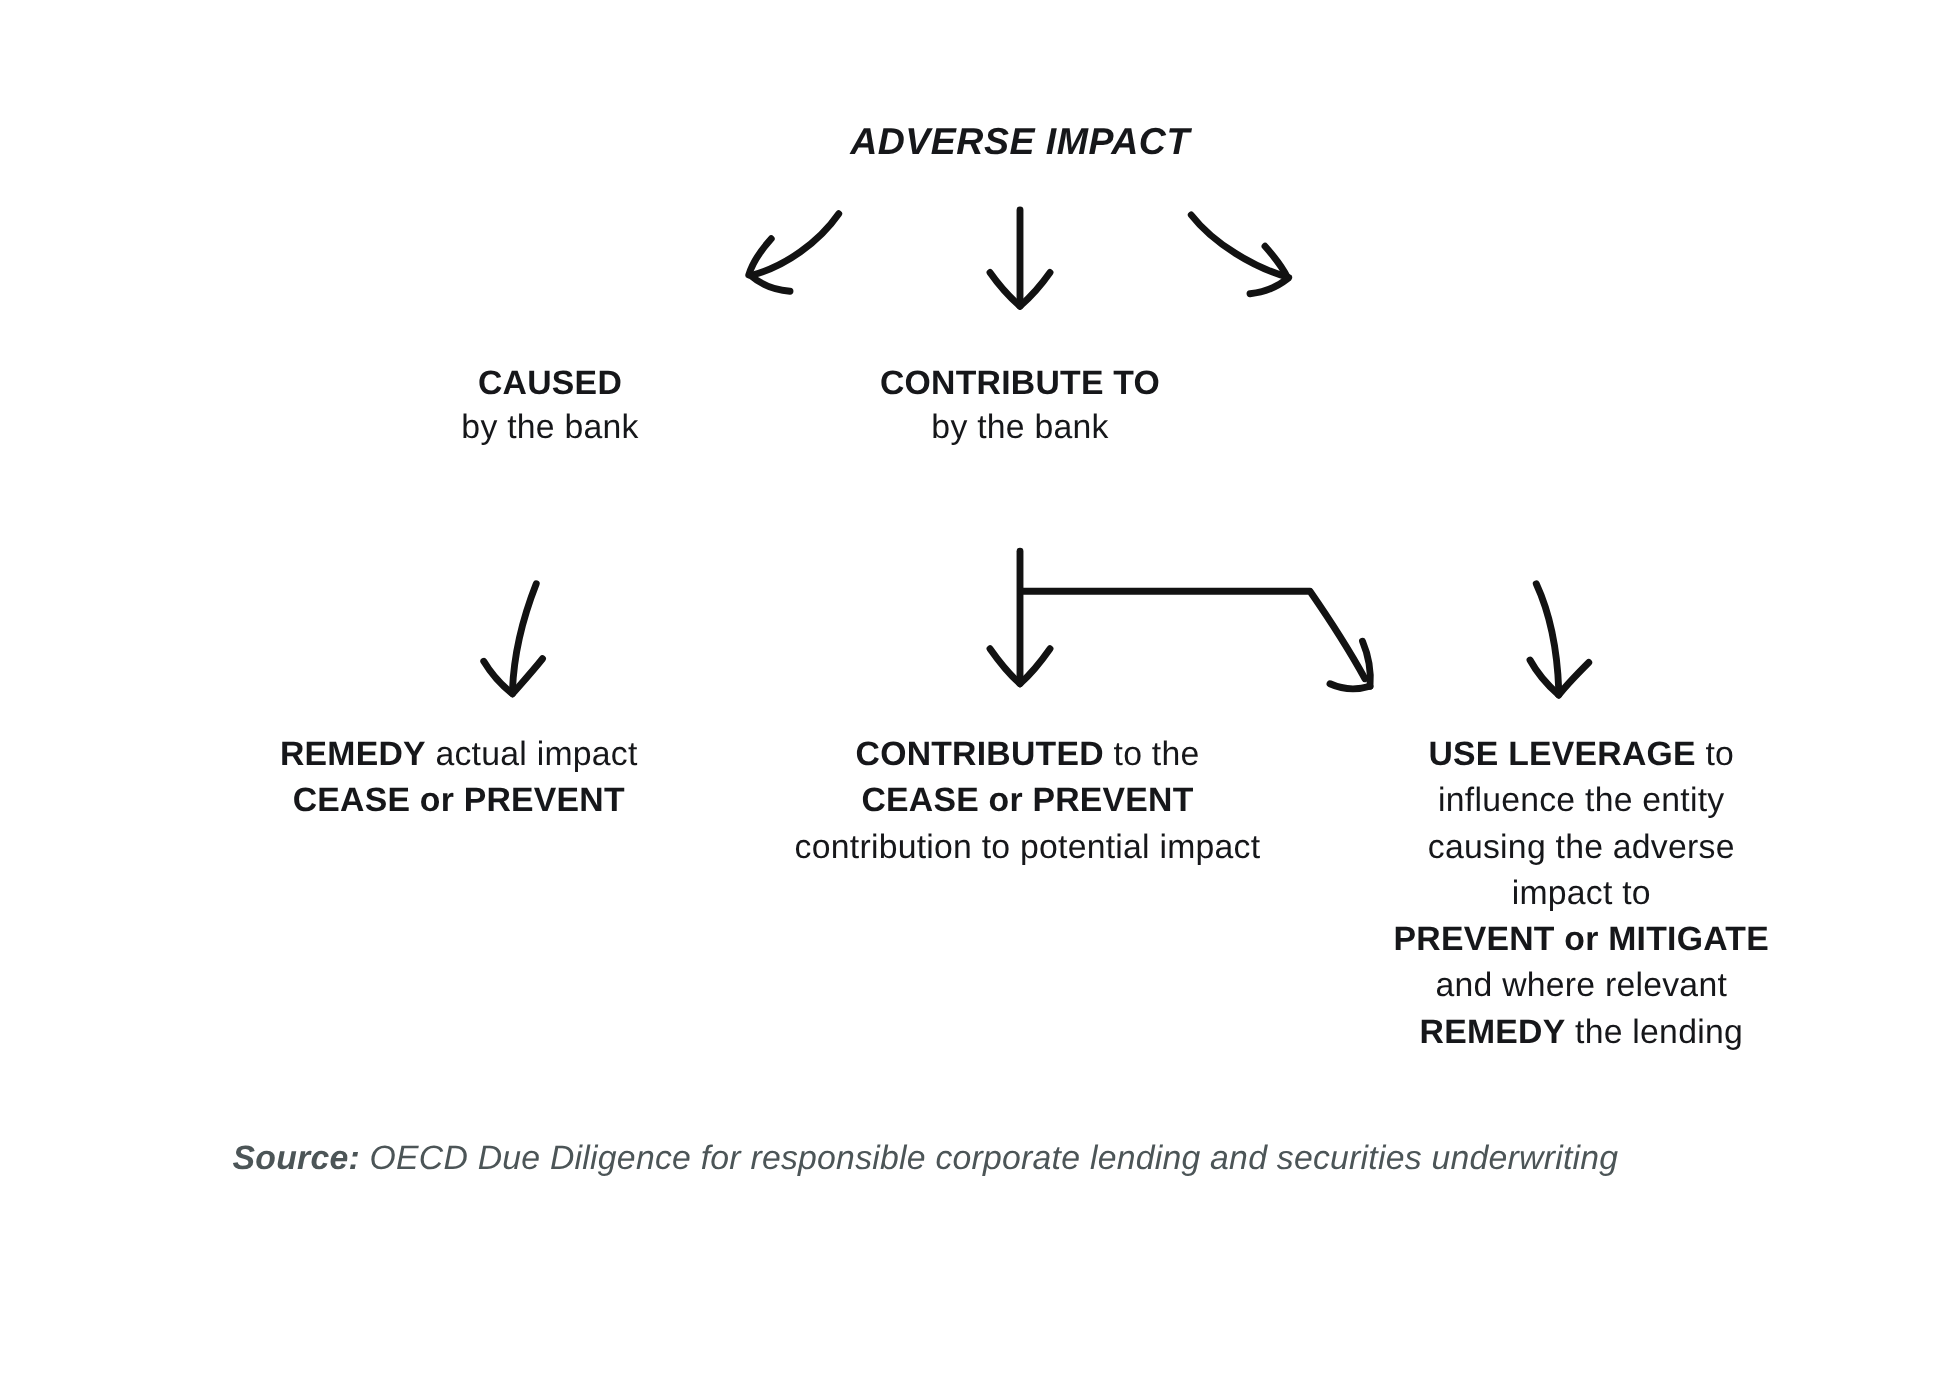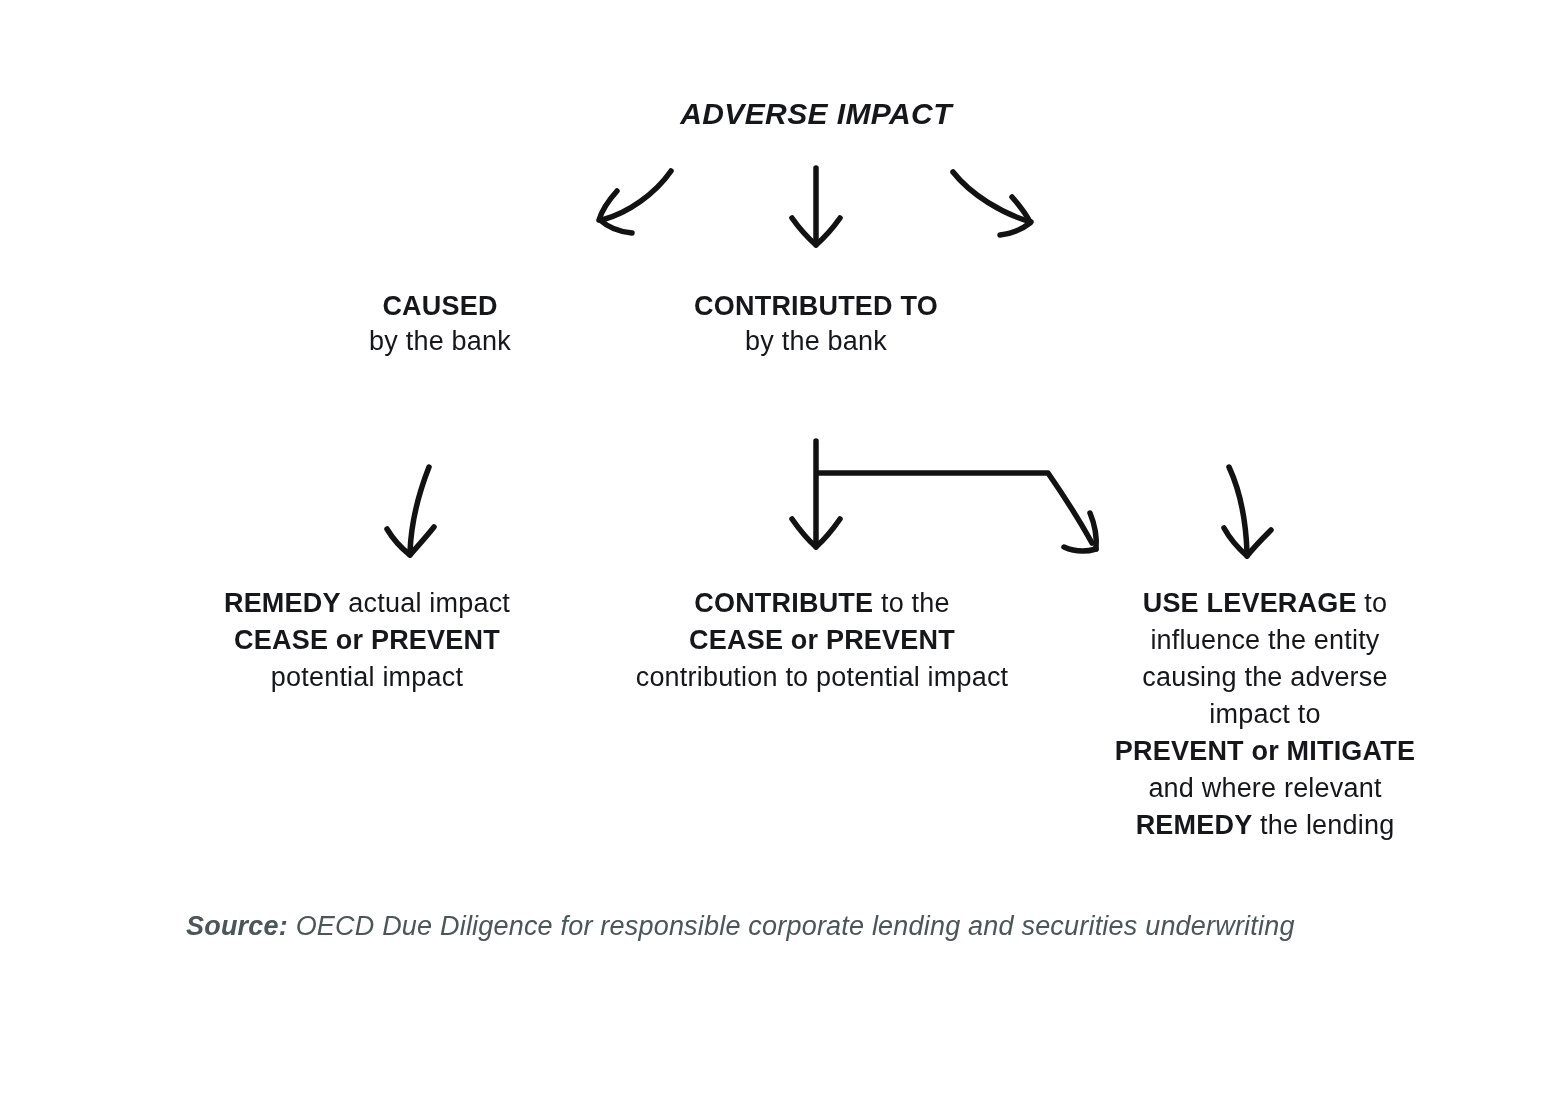--- a/index.html
+++ b/index.html
@@ -99,35 +99,34 @@
   <div class="tblock title" style="left:591px;top:95px;width:450px;">ADVERSE IMPACT</div>
 
   <div class="tblock" style="left:265px;top:289px;width:350px;text-align:center;">
     <div class="heading-line">CAUSED</div>
     <div>
         <div>by the bank</div>
       </div>
   </div>
 
   <div class="tblock" style="left:641px;top:289px;width:350px;">
-    <div class="heading-line">CONTRIBUTED TO</div>
+    <div class="heading-line">CONTRIBUTE TO</div>
     <div>
         <div>by the bank</div>
       </div>
   </div>
 
 
   <div class="tblock outcome" style="left:167px;top:585px;width:400px;">
       <div><span class="b">REMEDY</span><span> actual impact</span></div>
       <div><span class="b">CEASE or PREVENT</span></div>
-      <div><span>potential impact</span></div>
     </div>
 
   <div class="tblock outcome" style="left:602px;top:585px;width:440px;">
-      <div><span class="b">CONTRIBUTE</span><span> to the</span></div>
+      <div><span class="b">CONTRIBUTED</span><span> to the</span></div>
       <div><span class="b">CEASE or PREVENT</span></div>
       <div><span>contribution to potential impact</span></div>
     </div>
 
   <div class="tblock outcome" style="left:1065px;top:585px;width:400px;">
       <div><span class="b">USE LEVERAGE</span><span> to</span></div>
       <div><span>influence the entity</span></div>
       <div><span>causing the adverse</span></div>
       <div><span>impact to</span></div>
       <div><span class="b">PREVENT or MITIGATE</span></div>

